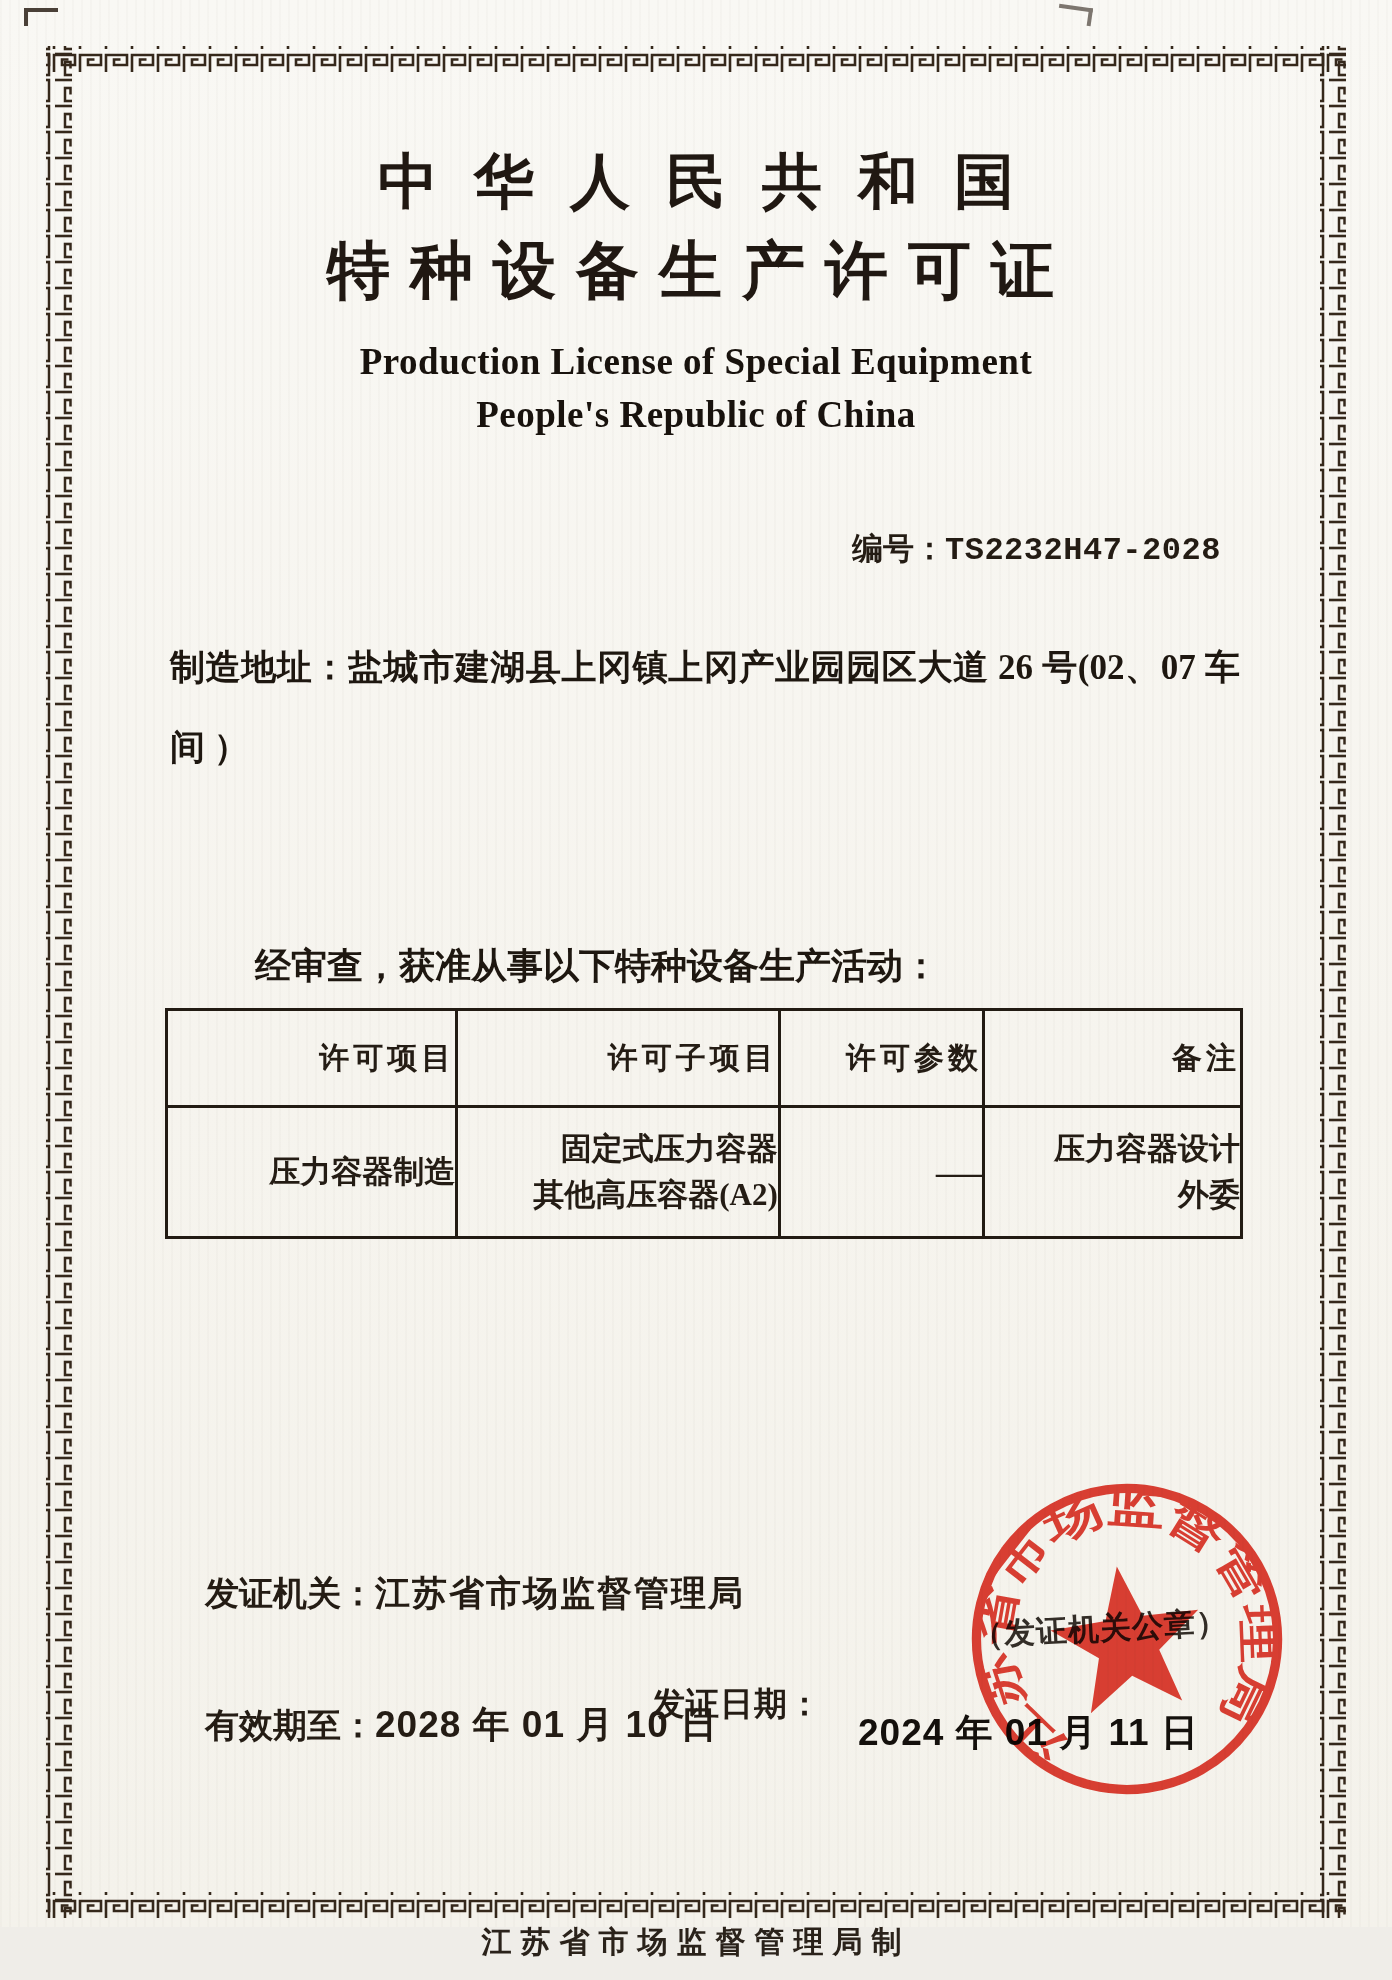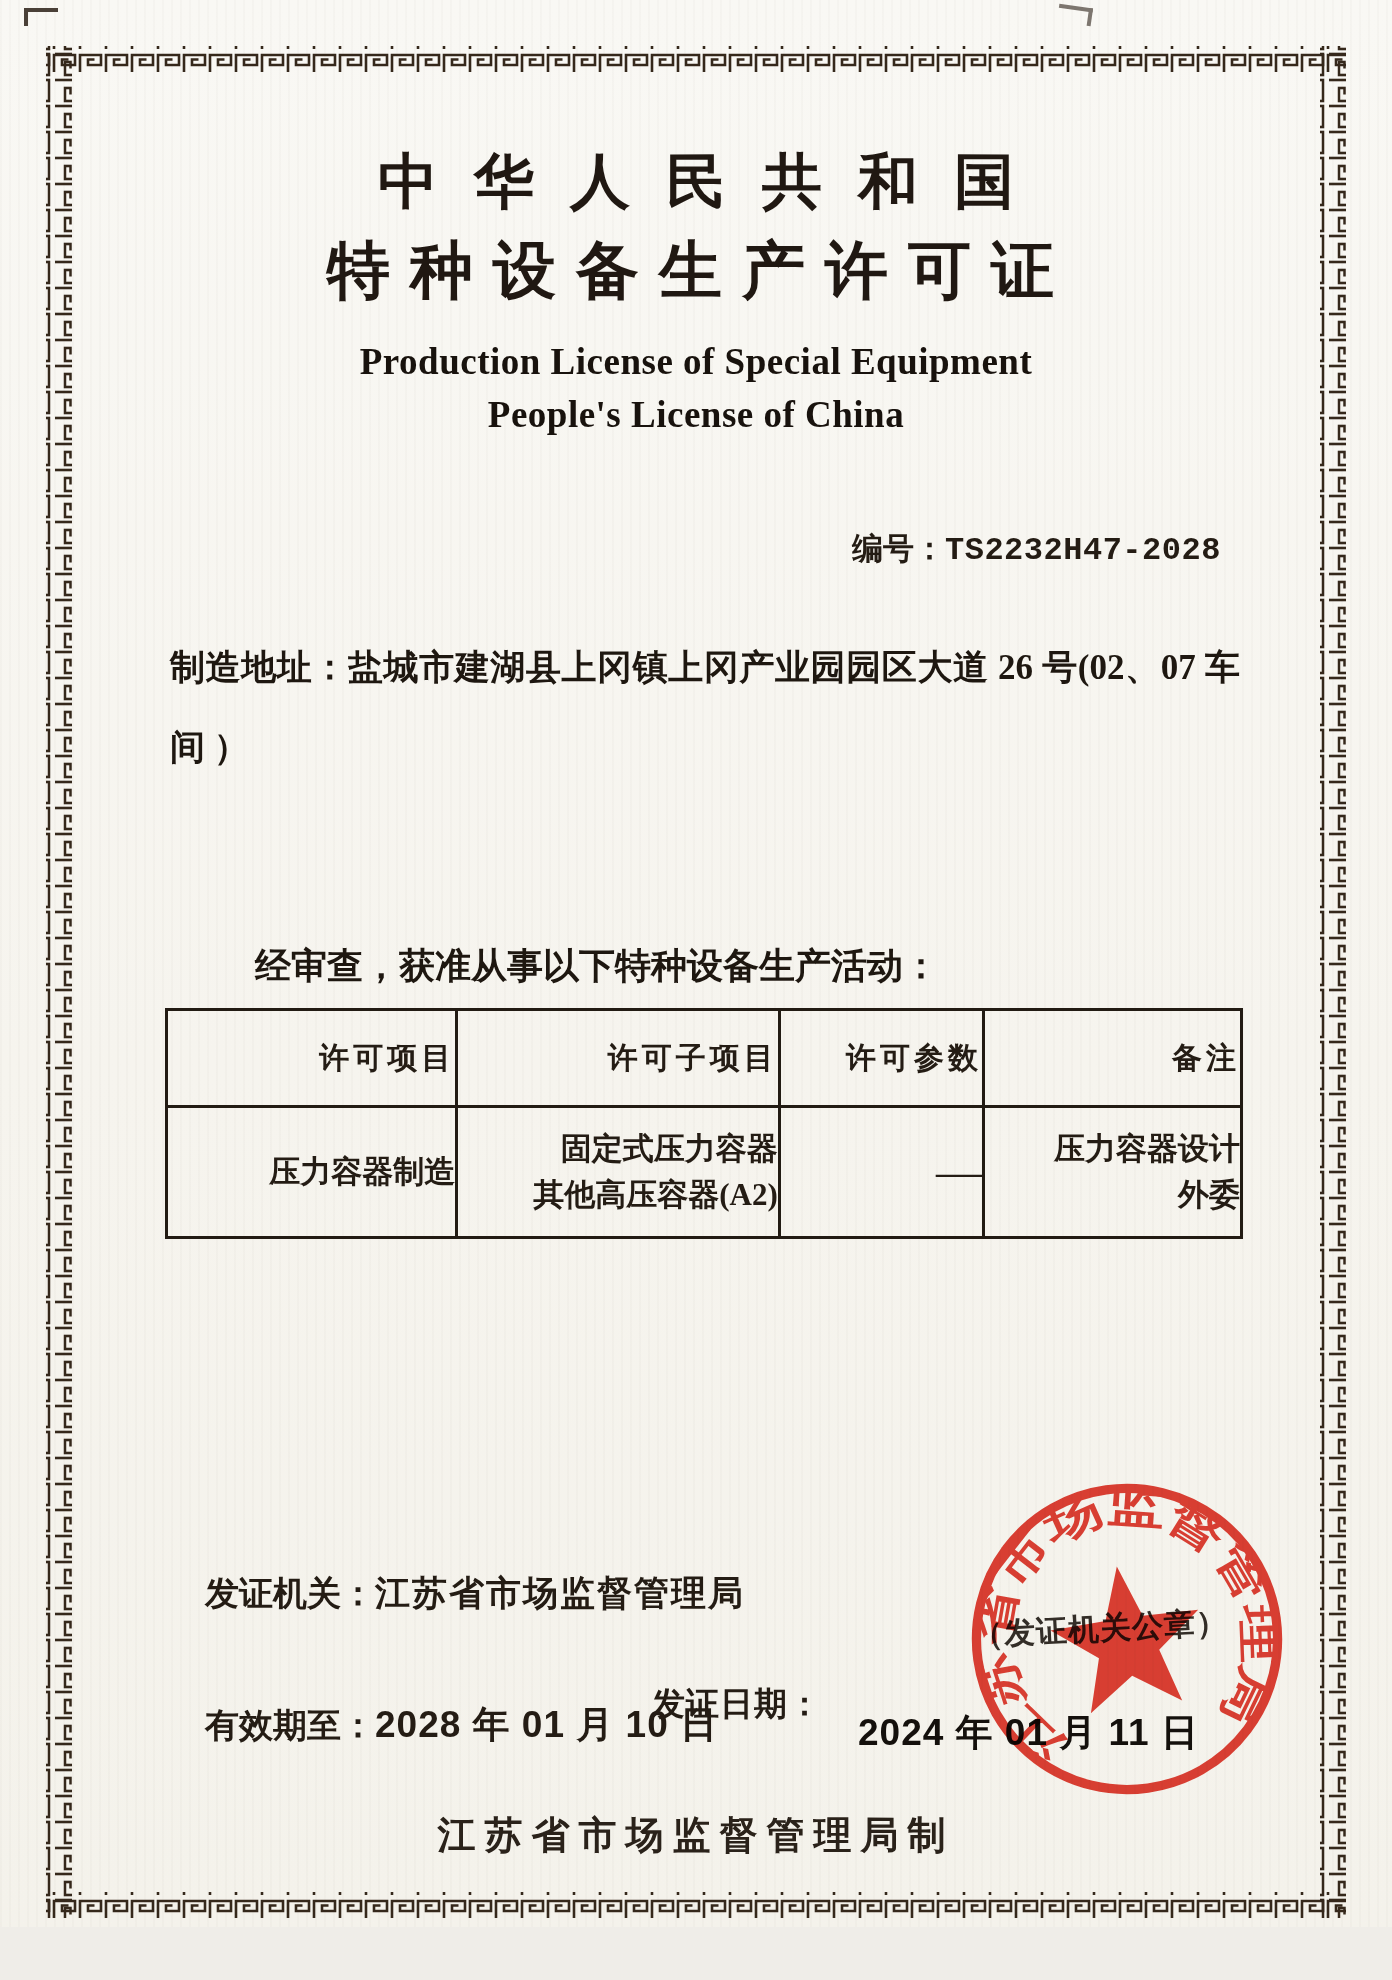--- a/index.html
+++ b/index.html
@@ -40,21 +40,21 @@
   table.lic td.dash{font-size:46px;font-weight:500;}
   .issuer{position:absolute;left:205px;top:1570px;font-size:34px;font-weight:600;white-space:nowrap;}
   .issuer .val{font-size:35px;font-weight:800;letter-spacing:2px;}
   .valid{position:absolute;left:205px;top:1700px;font-size:34px;font-weight:600;white-space:nowrap;}
   .valid .val,.issue-date-val{font-family:"Liberation Sans","DejaVu Sans",sans-serif;font-size:37px;font-weight:600;letter-spacing:1px;}
   .issue-label{position:absolute;left:652px;top:1682px;font-size:33px;font-weight:700;letter-spacing:1px;}
   .issue-date-val{position:absolute;left:858px;top:1708px;white-space:nowrap;color:#14100c;}
   .stamp-note{position:absolute;left:972px;top:1608px;font-size:31px;font-weight:600;letter-spacing:1px;color:#332d27;transform:rotate(-3deg);white-space:nowrap;}
   .seal{position:absolute;left:962px;top:1474px;width:330px;height:330px;transform:rotate(-8deg);
     mix-blend-mode:multiply;opacity:.95;}
-  .made-by{position:absolute;left:0;top:1810px;width:100%;text-align:center;font-size:38px;font-weight:600;letter-spacing:9px;color:#2a221a;}
+  .made-by{position:absolute;left:0;top:1922px;width:100%;text-align:center;font-size:30px;font-weight:600;letter-spacing:9px;color:#2a221a;}
 </style>
 </head>
 <body>
 
 <div class="page">
 
   <svg class="borderframe" width="1392" height="1980" viewBox="0 0 1392 1980" aria-hidden="true">
     <defs>
       <pattern id="gk" patternUnits="userSpaceOnUse" width="26" height="26">
         <path d="M2,23 V3 H23 V13 H10 V7.5 H16.5" fill="none" stroke="#35281b" stroke-width="2.6"></path>
@@ -68,21 +68,21 @@
     <rect x="46" y="46" width="26" height="1872" fill="url(#gkv)"></rect>
     <rect x="1320" y="46" width="26" height="1872" fill="url(#gkv)"></rect>
   </svg>
 
   <div class="cornermark tl"></div>
   <div class="cornermark tr"></div>
 
   <div class="title-cn-1">中华人民共和国</div>
   <div class="title-cn-2">特种设备生产许可证</div>
   <div class="title-en l1">Production License of Special Equipment</div>
-  <div class="title-en l2">People's License of China</div>
+  <div class="title-en l2">People's Republic of China</div>
 
   <div class="license-no">
     <span>编号：</span><span class="num">TS2232H47-2028</span>
   </div>
 
   <div class="fields">
     <div class="frow">
       <span>制造地址：</span><span>盐城市建湖县上冈镇上冈产业园园区大道 26 号(02、07 车间 ）</span>
     </div>
   </div>

